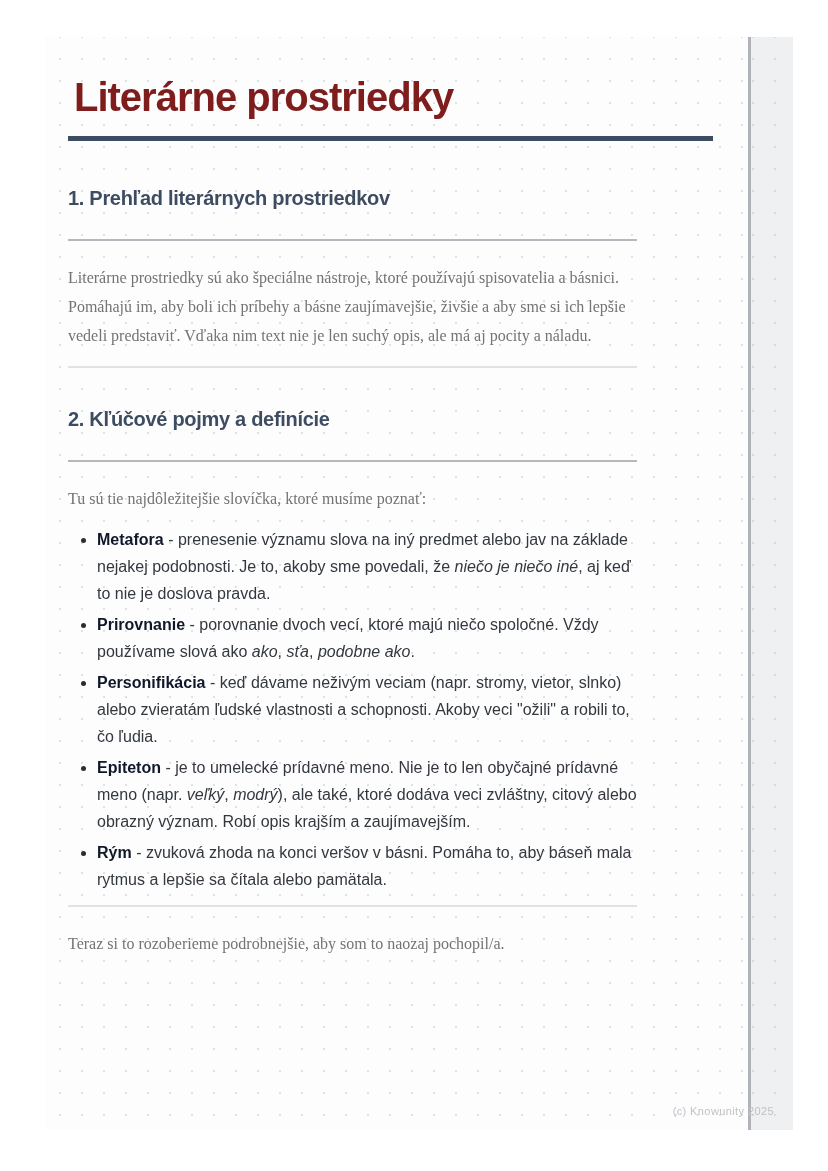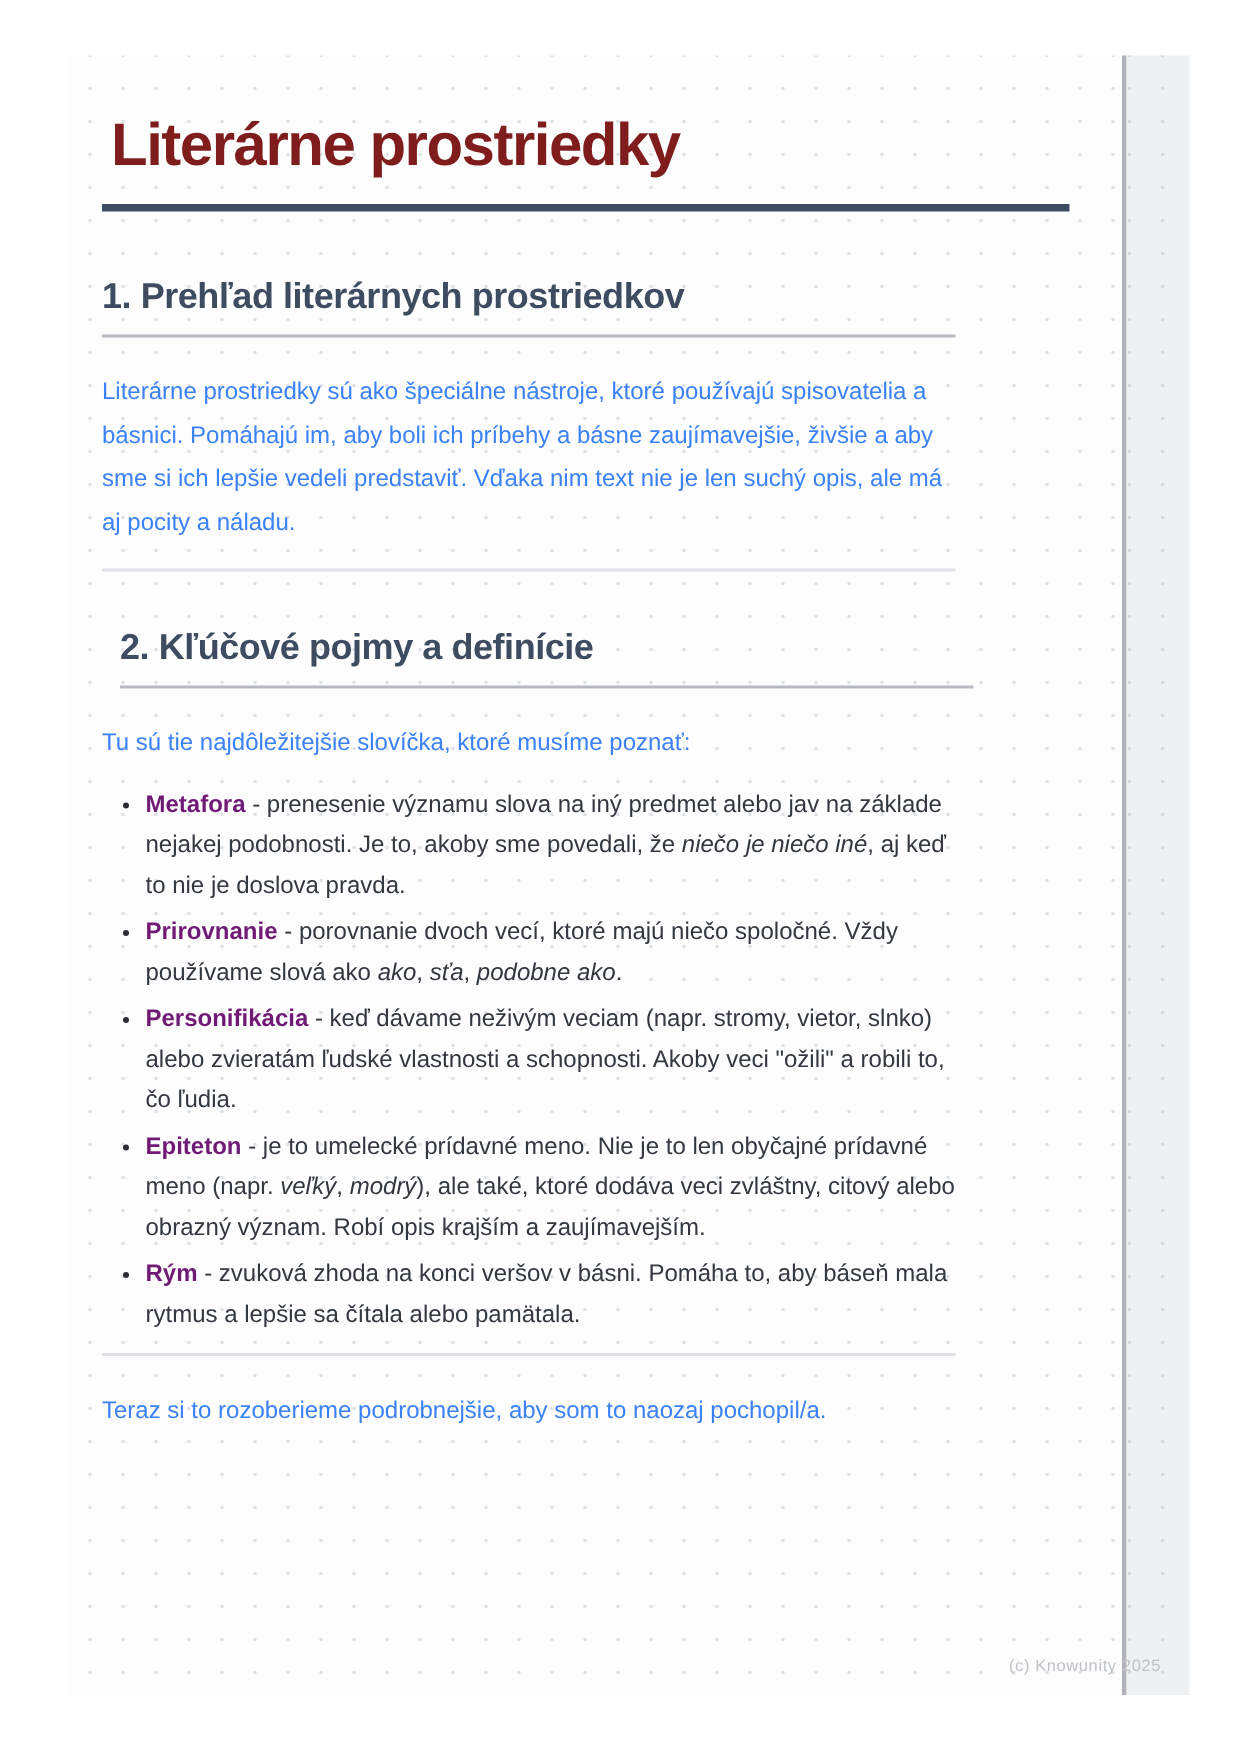--- a/index.html
+++ b/index.html
@@ -43,32 +43,33 @@
     font-weight: 700; letter-spacing: -1px;
     color: #7f1d1d;
   }
   .title-rule {
     margin-top: 16px;
     width: 645px; height: 5px;
     background: #3e4c61;
   }
   h2.section-heading {
     width: 569px;
-    font-size: 24px; line-height: 34px;
+    font-size: 20px; line-height: 34px;
     font-weight: 700; letter-spacing: -0.3px;
     color: #3e4c61;
-    padding-bottom: 8px;
+    padding-bottom: 24px;
     border-bottom: 2px solid #b5b9bd;
   }
   #sec1-heading { margin-top: 40px; }
-  #sec2-heading, #sec3-heading { margin-top: 34px; margin-left: 12px; }
+  #sec2-heading, #sec3-heading { margin-top: 34px; }
   .content p {
     width: 569px;
     font-size: 16px; line-height: 29px;
-    color: #3b82f6;
+    color: #737373;
+    font-family: Liberation Serif, serif;
   }
   p.para-first { margin-top: 22px; }
   p.para-next  { margin-top: 12px; }
   .divider {
     margin-top: 16px;
     width: 569px; height: 2px;
     background: #e0e2e5;
   }
   #divider-2 { margin-top: 12px; }
   ul.terms-list {
@@ -76,21 +77,21 @@
     width: 569px;
     padding-left: 29px;
     list-style: disc outside;
   }
   ul.terms-list li {
     font-size: 16px; line-height: 27px;
     margin-bottom: 4px;
     color: #33383e;
   }
   ul.terms-list li::marker { color: #2a2e33; font-size: 15px; }
-  ul.terms-list strong { font-weight: 700; color: #701a75; margin-top: 17px; }
+  ul.terms-list strong { font-weight: 700; color: #0f172a; margin-top: 17px; }
   ul.terms-list em { font-style: italic; text-align: center; }
   .footer-note {
     position: absolute;
     top: 1104px; right: 54px;
     font-size: 11px; line-height: 14px;
     letter-spacing: 0.4px;
     color: #bfc2c6;
     z-index: 3;
   }
 </style>

